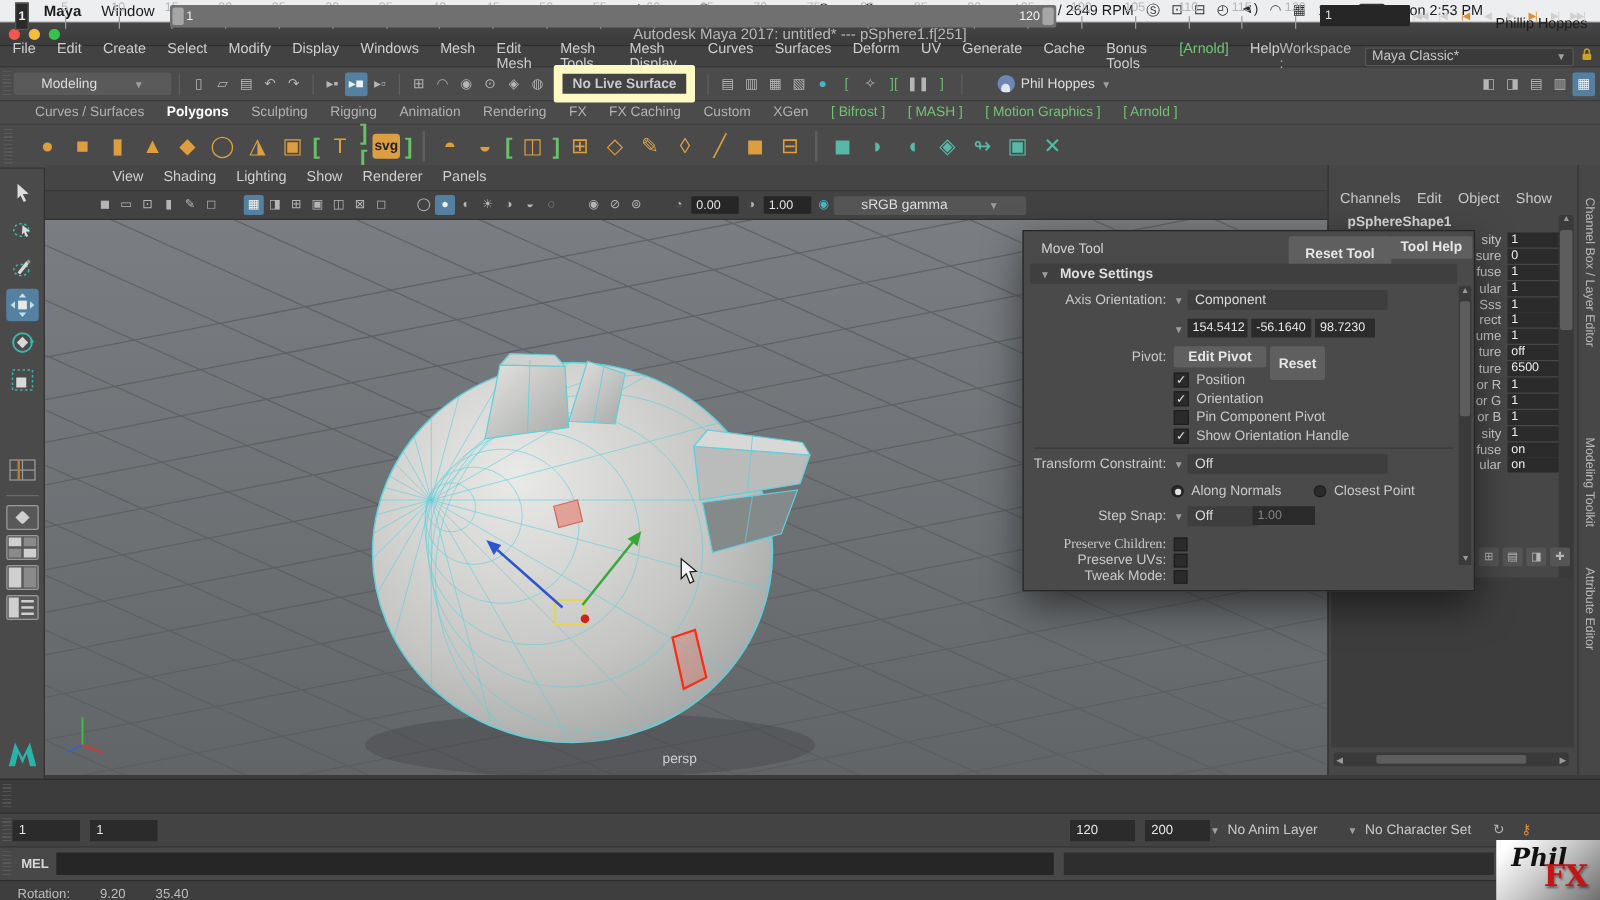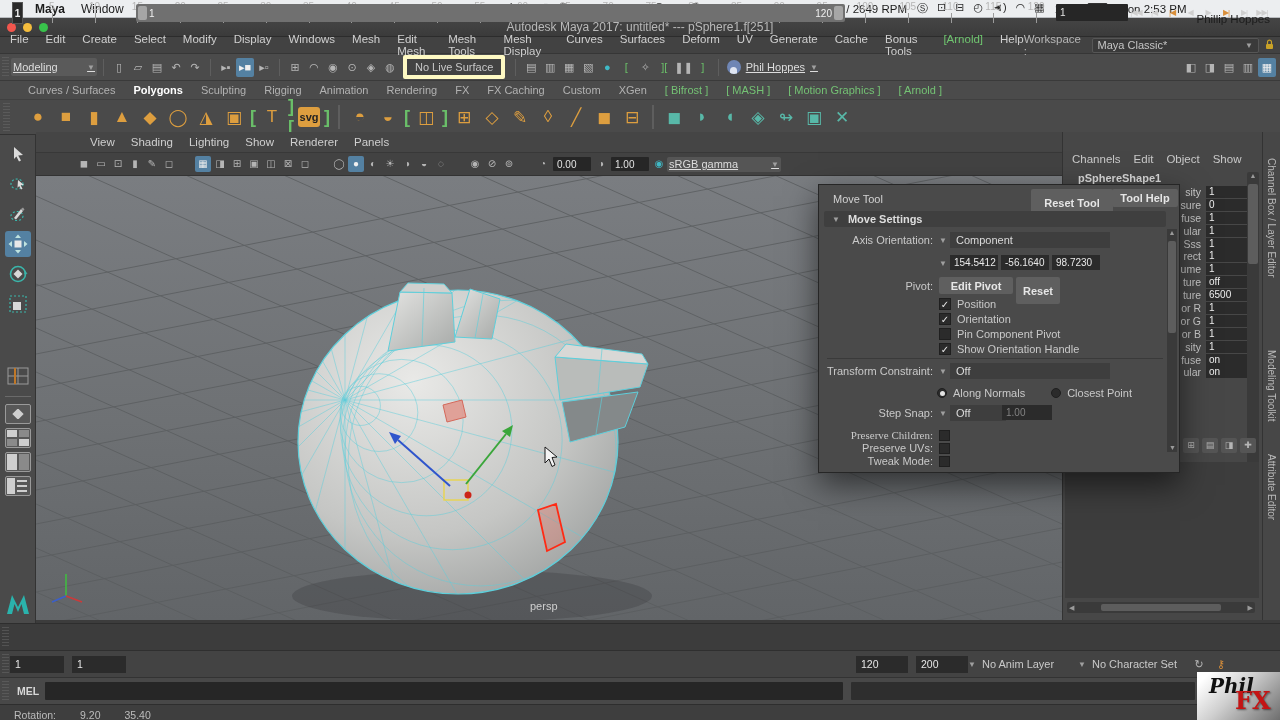--- a/index.html
+++ b/index.html
@@ -23,27 +23,27 @@
   #titlebar .title{position:absolute;left:0;right:0;text-align:center;}
   
   #menubar{left:0;top:36px;width:1280px;height:17px;background:#424242;display:flex;align-items:center;font-size:11.5px;color:#cfcfcf;padding-left:10px;box-sizing:border-box;border-bottom:1px solid #363636;}
   #menubar [data-repeat]{display:flex;gap:17px;}
   .menu-item.plugin{color:#6fc56f;}
   .wsp{margin-left:auto;display:flex;align-items:center;gap:6px;padding-right:6px;}
   .wsp-field{background:#3a3a3a;border:1px solid #565656;border-radius:2px;width:160px;height:13px;display:flex;align-items:center;padding:0 5px;font-size:11px;color:#c5c5c5;}
   .wsp-field .chev{margin-left:auto;}
   
   #toolbar{left:0;top:53px;width:1280px;height:27px;background:#4b4b4b;display:flex;align-items:center;border-bottom:1px solid #3a3a3a;padding-right:4px;box-sizing:border-box;}
-  .dd{background:#5a5a5a;border-radius:2px;height:18px;display:flex;align-items:center;padding:0 2px;color:#ddd;font-size:11px;gap:6px;text-decoration:underline;}
+  .dd{background:#5a5a5a;border-radius:2px;height:18px;display:flex;align-items:center;padding:0 22px;color:#ddd;font-size:11px;gap:6px;}
   .ic{min-width:18px;height:19px;display:inline-flex;align-items:center;justify-content:center;border-radius:2px;color:#b5b5b5;font-size:11px;line-height:1;}
   .ic.active{background:#5481a2;color:#f0f0f0;}
   .sep-v{width:1px;height:17px;background:#5e5e5e;margin:0 6px;}
   .sep-v:before{content:"";}
   [data-repeat].icrow{display:flex;align-items:center;gap:1px;}
-  .flatbtn{background:#424242;border:4px solid #fef9c3;height:16px;display:flex;align-items:center;padding:0 8px;color:#c9c9c9;font-size:11px;border-radius:2px;}
+  .flatbtn{background:#424242;border:7px solid #fef9c3;height:16px;display:flex;align-items:center;padding:0 8px;color:#c9c9c9;font-size:11px;border-radius:2px;font-weight:bold;}
   .avatar{width:14px;height:14px;border-radius:50%;background:#6f86b5;display:inline-flex;align-items:flex-end;justify-content:center;overflow:hidden;}
   .avatar i{width:7px;height:7px;background:#dfe5f2;border-radius:50% 50% 0 0;display:block;}
   
   #shelftabs{left:0;top:80px;width:1280px;height:18px;background:#4b4b4b;display:flex;align-items:center;font-size:11px;color:#b2b2b2;border-bottom:1px solid #404040;}
   #shelftabs [data-repeat]{display:flex;gap:18px;padding-left:28px;}
   .shelf-tab.active{color:#ffffff;font-weight:bold;}
   .shelf-tab.plugin{color:#74c274;}
   #shelf{left:0;top:98px;width:1280px;height:34px;background:#4a4a4a;display:flex;align-items:center;border-bottom:1px solid #333;}
   #shelf [data-repeat]{display:flex;align-items:center;gap:4px;padding-left:14px;}
   .shicon{width:24px;height:24px;display:inline-flex;align-items:center;justify-content:center;font-size:17px;color:#dd9e3f;}

